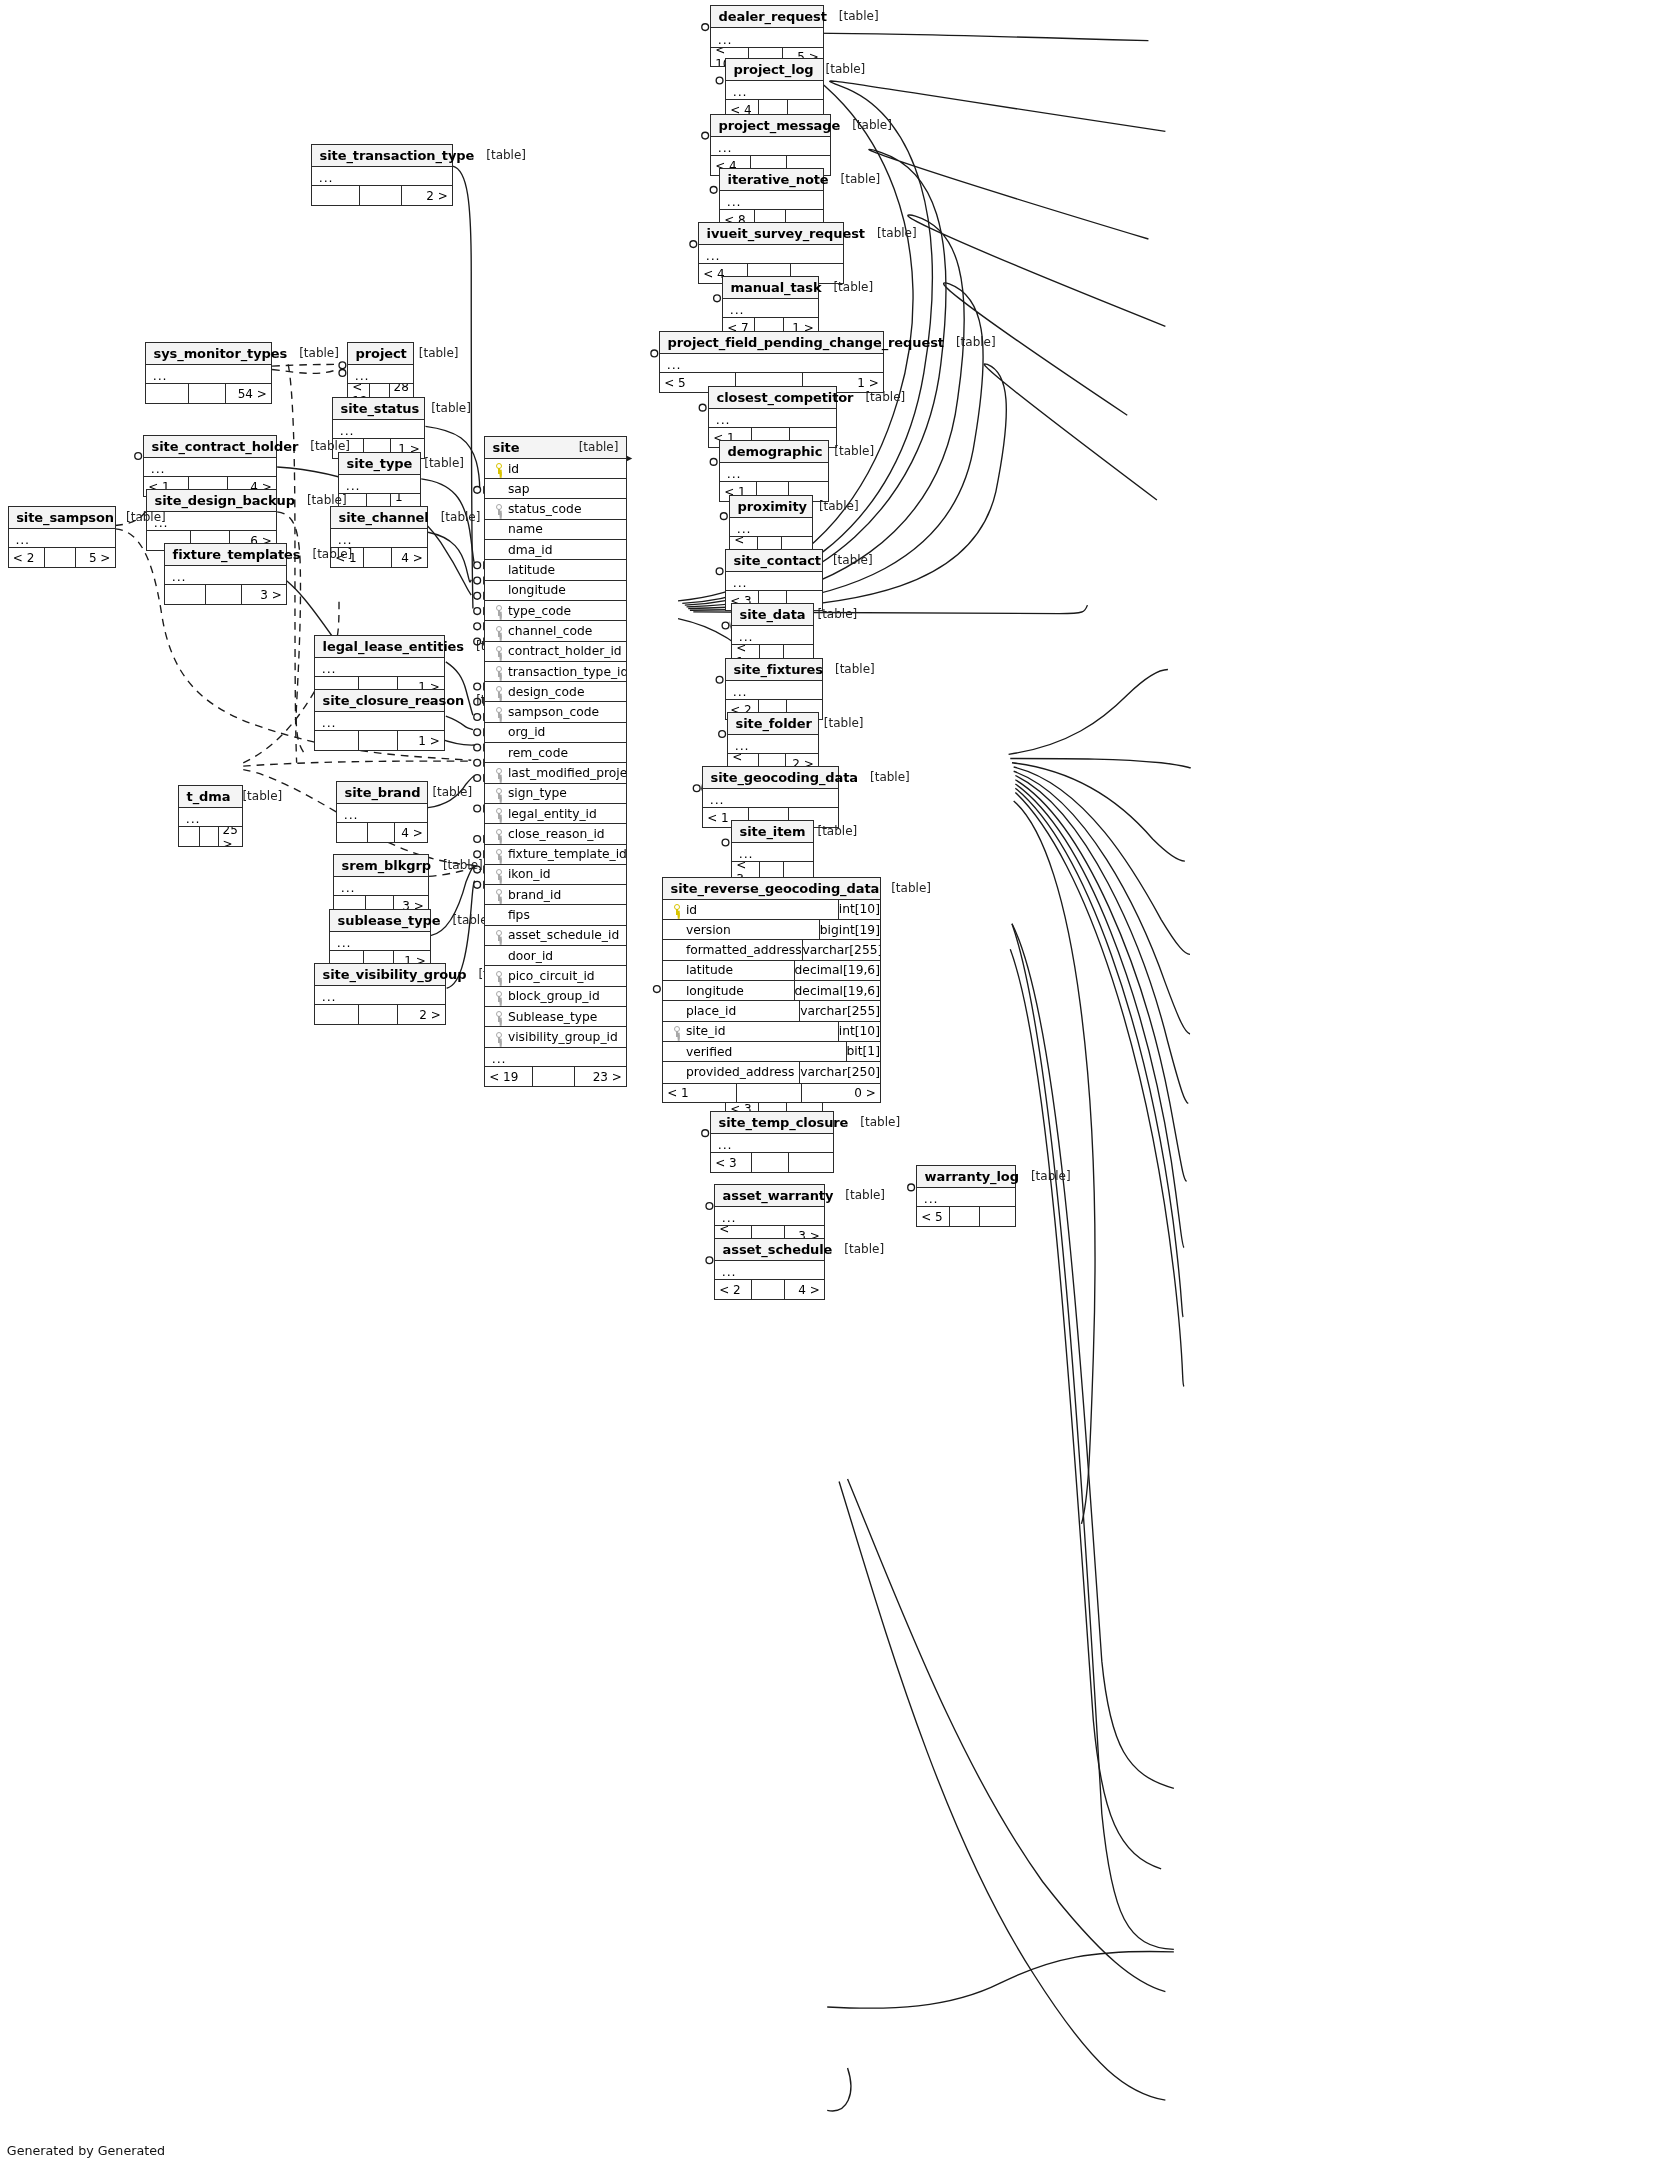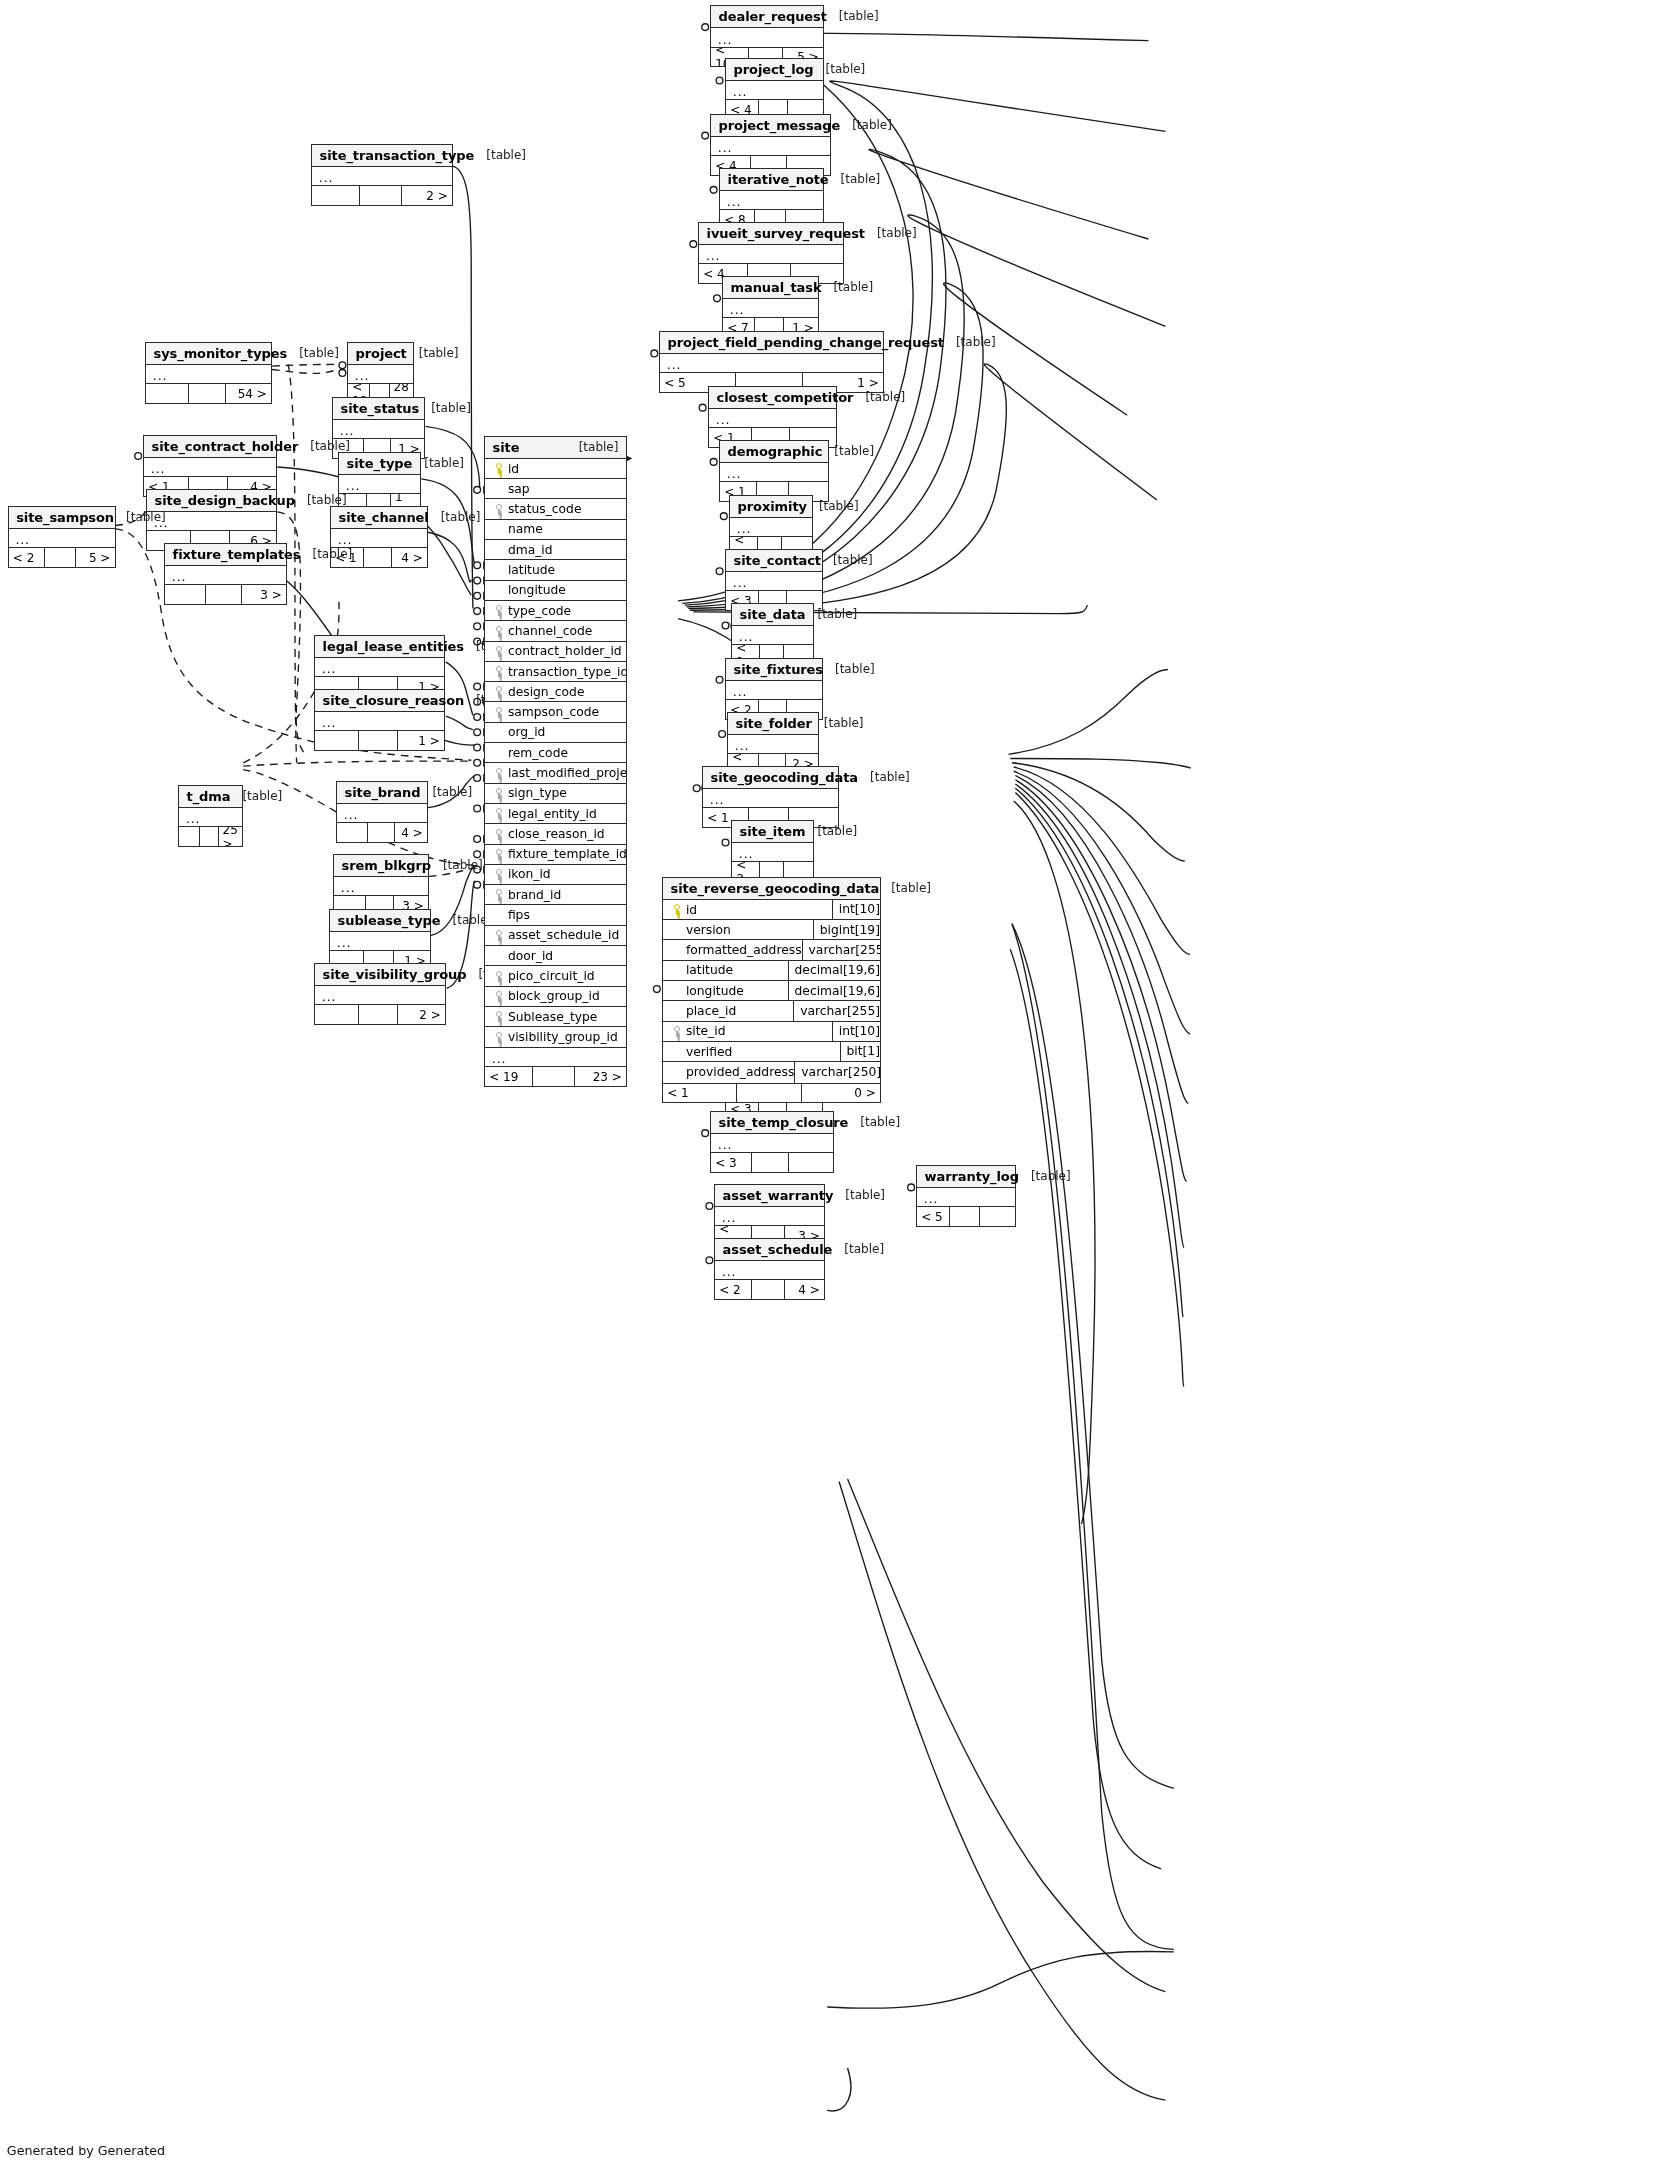--- a/index.html
+++ b/index.html
@@ -95,21 +95,20 @@
     line-height: 1;
   }
   .col-name {
     font-size: 12.3px;
     padding-left: 1.7px;
   }
   .col-type {
     margin-left: auto;
     font-size: 12.3px;
     border-left: 0.8px solid #2b2b2b;
-    padding-left: 6px;
     height: 20.3px;
     line-height: 20.3px;
     box-sizing: border-box;
   }
   .ellipsis-row {
     display: flex;
     align-items: flex-end;
     height: 18.6px;
     padding-left: 6.8px;
     font-size: 12.7px;

